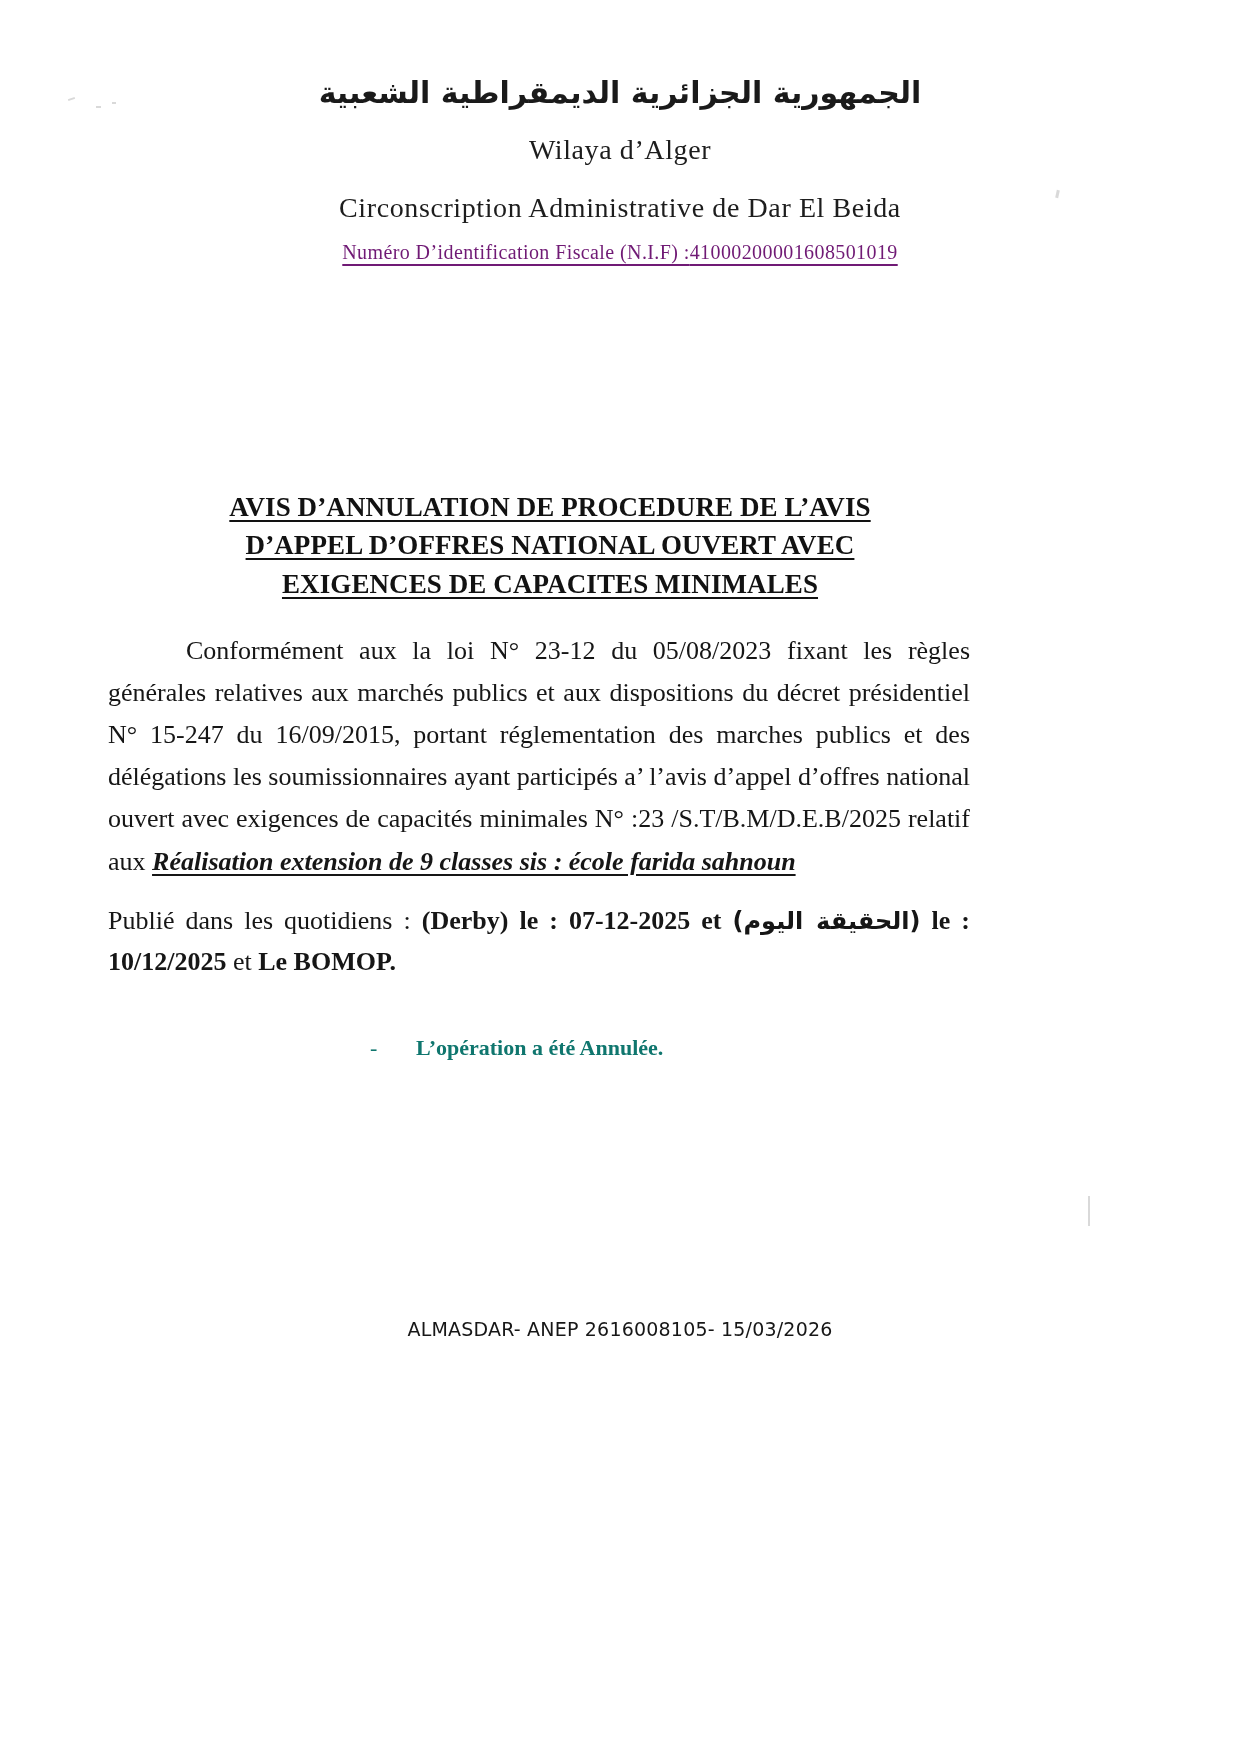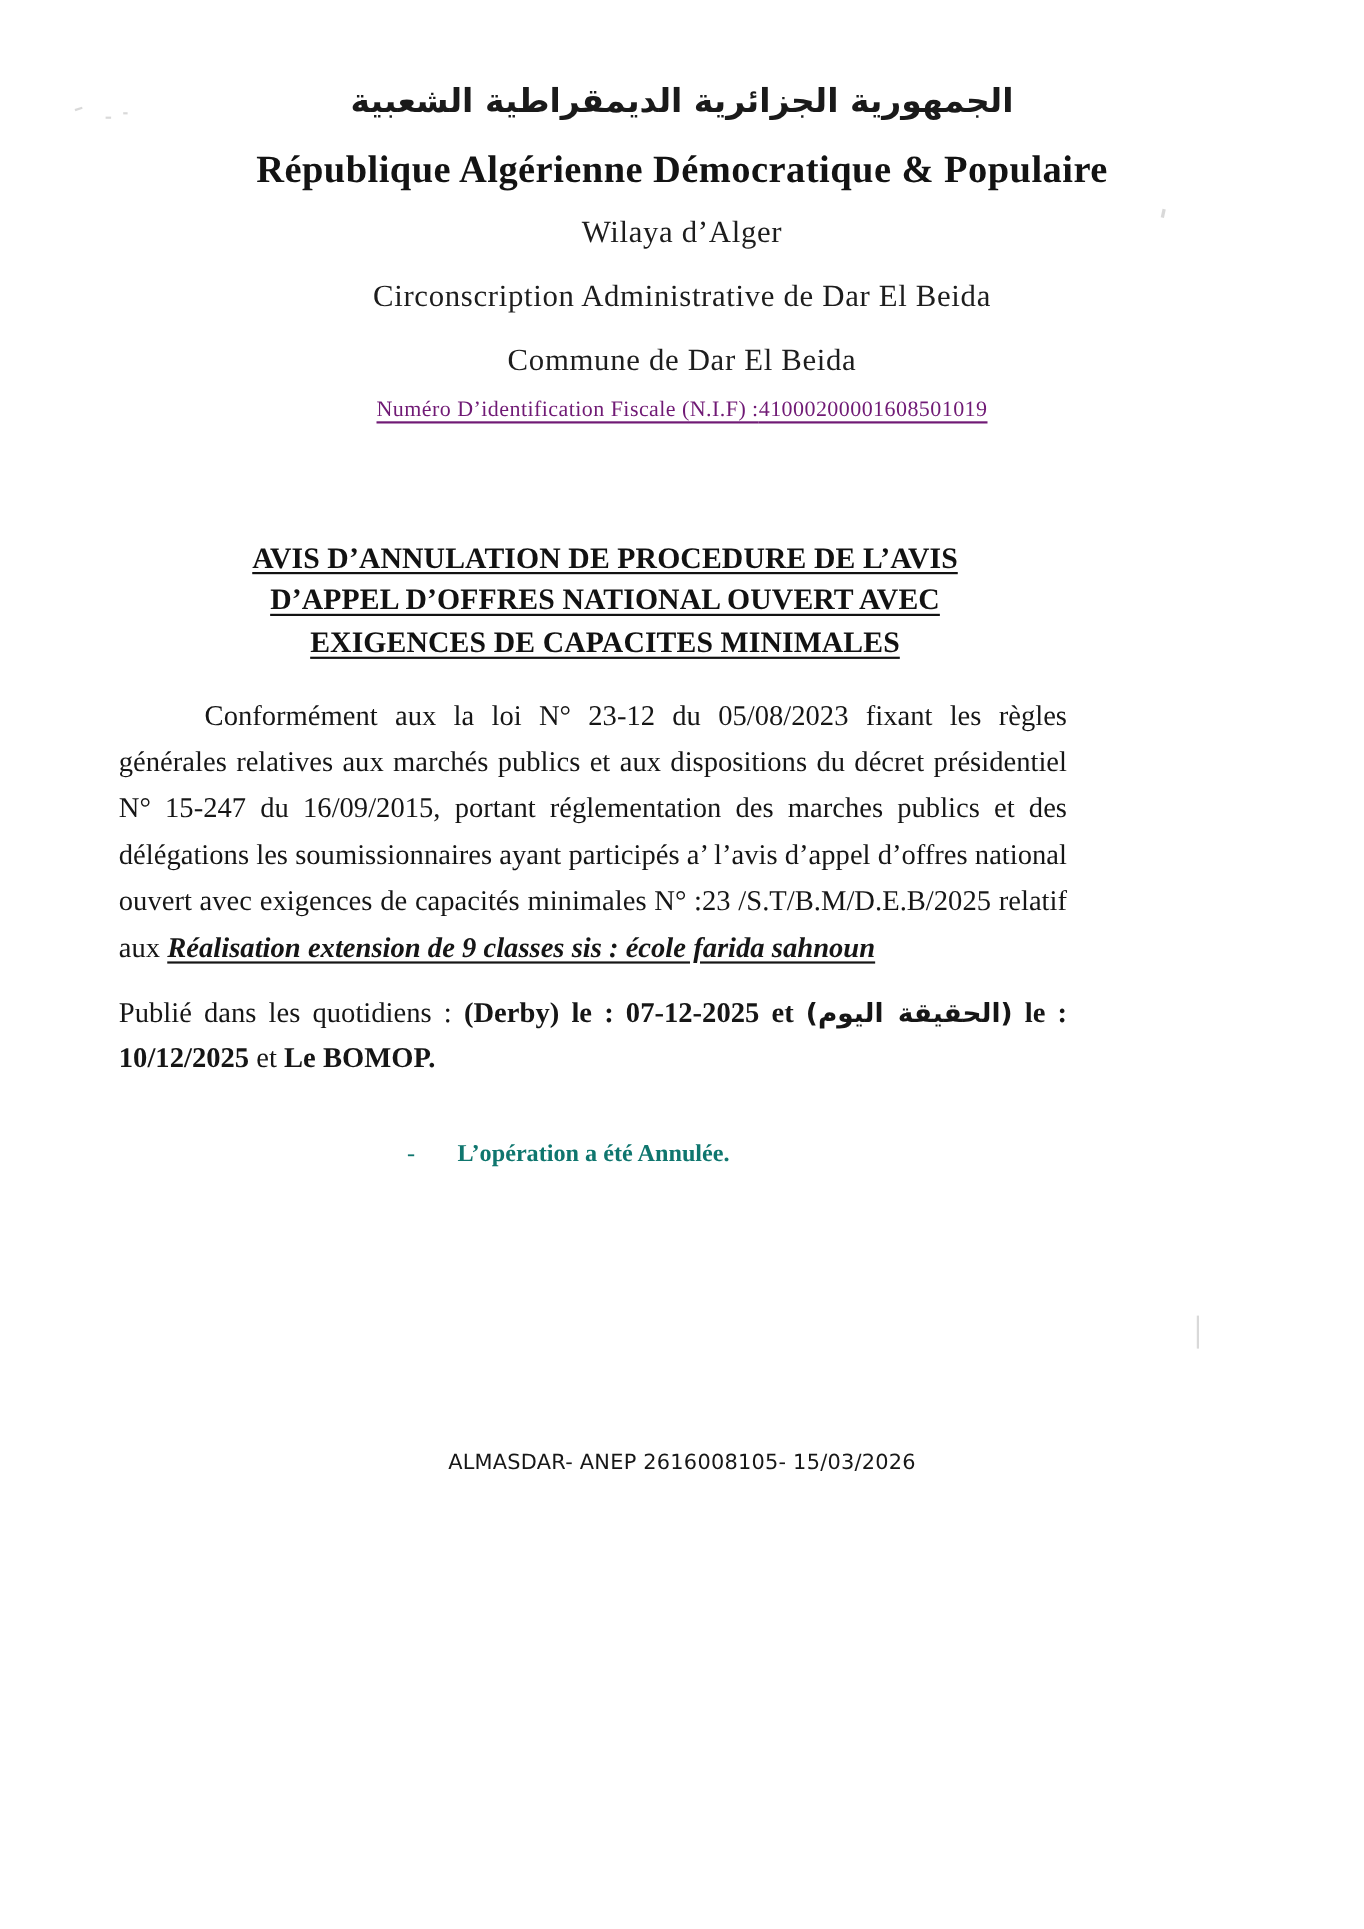--- a/index.html
+++ b/index.html
@@ -167,27 +167,25 @@
 
   <div class="speck" style="left:68px;  top:98px;  width:7px;  height:2px; transform:rotate(-18deg);"></div>
   <div class="speck" style="left:96px;  top:106px; width:5px;  height:2px;"></div>
   <div class="speck" style="left:112px; top:102px; width:4px;  height:2px;"></div>
   <div class="speck" style="left:1056px;top:190px; width:3px;  height:8px; transform:rotate(12deg);"></div>
   <div class="speck" style="left:1088px;top:1196px;width:2px;  height:30px;"></div>
 
   <div class="header">
     <div class="arabic-title">الجمهورية الجزائرية الديمقراطية الشعبية</div>
 
-    <div class="rep-title">République Algérienne Démocratique &amp; Populaire</div>
 
     <div class="sub-line s1">Wilaya d’Alger</div>
 
     <div class="sub-line s2">Circonscription Administrative de Dar El Beida</div>
 
-    <div class="sub-line s3">Commune de Dar El Beida</div>
 
     <div class="nif-line">
       <span class="u"><span>Numéro D’identification Fiscale (N.I.F) :</span><span>41000200001608501019</span></span>
     </div>
   </div>
 
   <div class="notice-title">
     <span class="tl">AVIS D’ANNULATION DE PROCEDURE  DE L’AVIS</span>
     <span class="tl">D’APPEL D’OFFRES NATIONAL OUVERT AVEC</span>
     <span class="tl">EXIGENCES DE CAPACITES MINIMALES </span>

